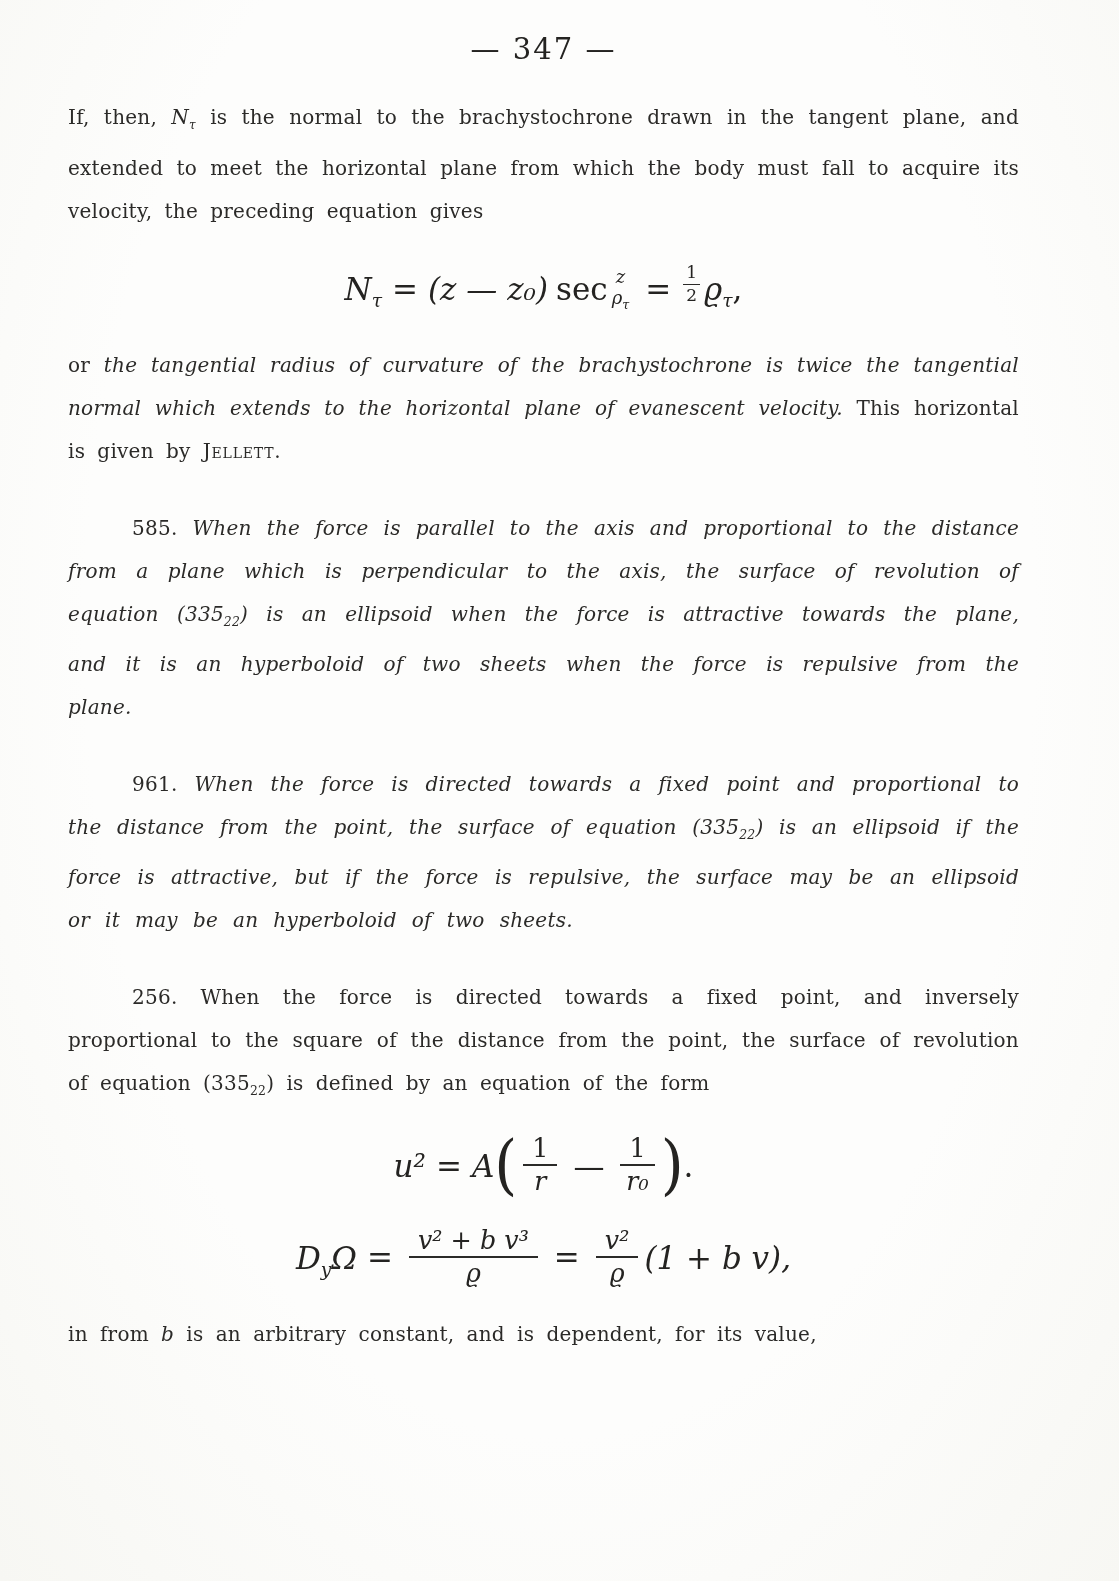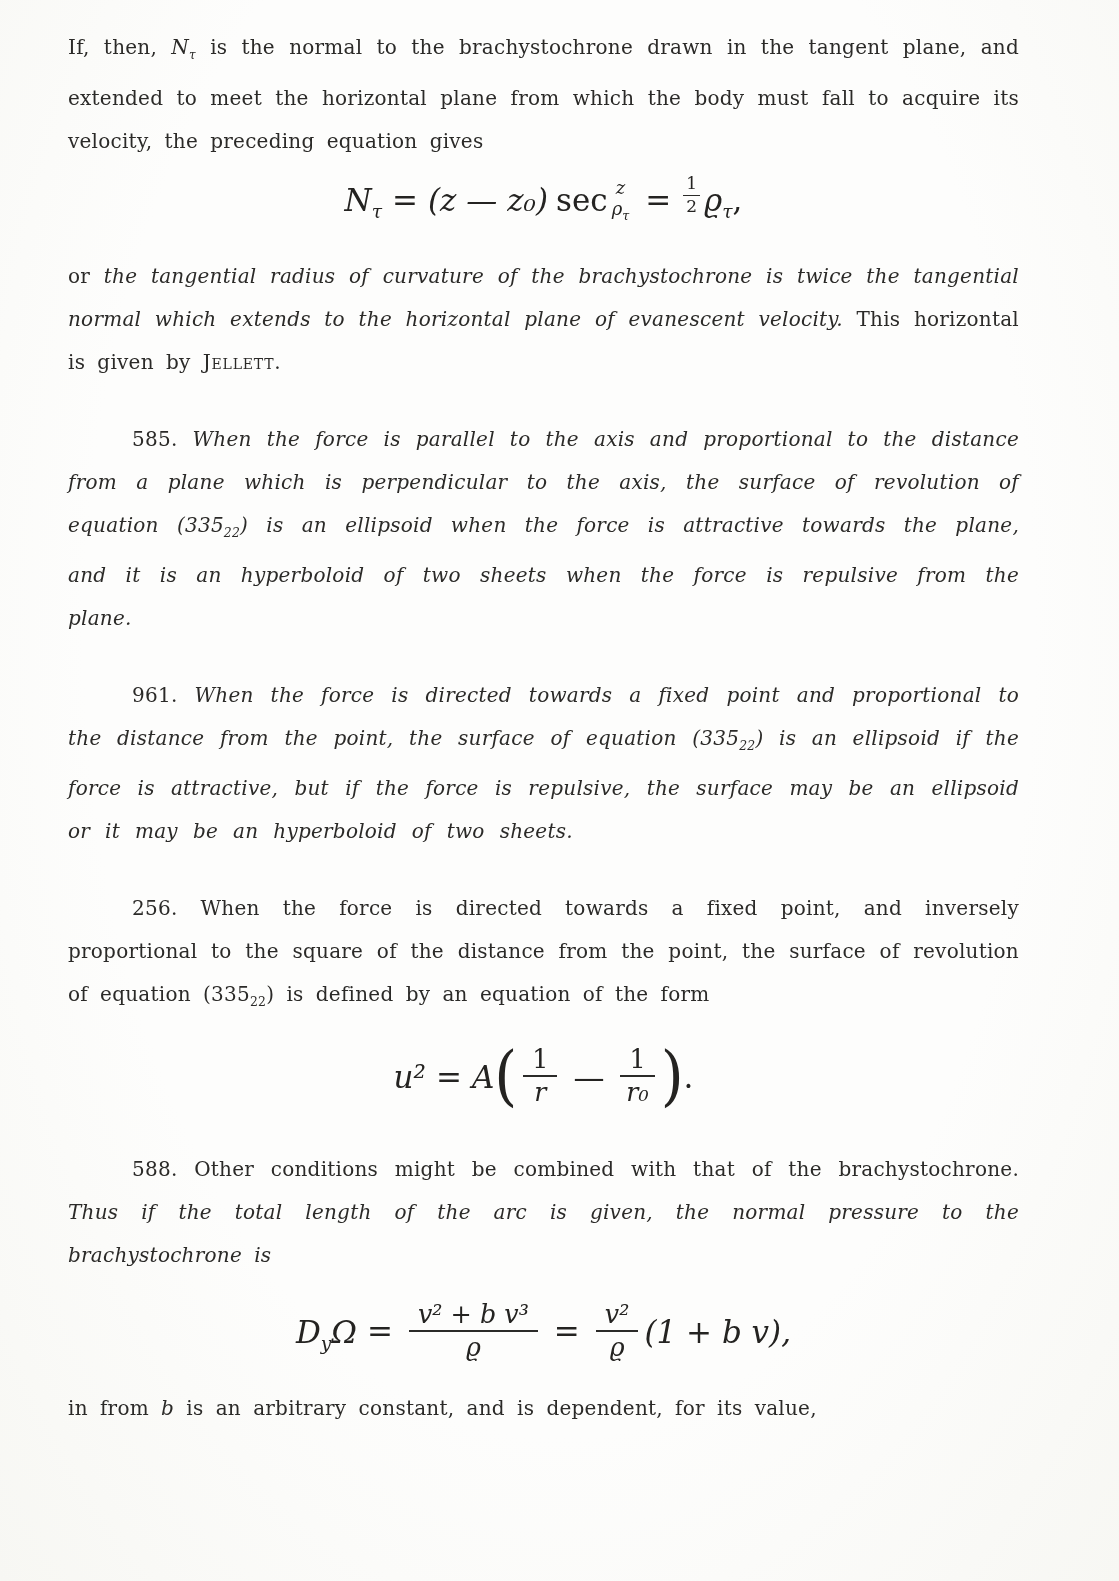--- a/index.html
+++ b/index.html
@@ -47,21 +47,21 @@
   sub.tsub { font-size: 62%; }
   .smallcaps { font-variant: small-caps; letter-spacing: 0.04em; }
 
   
   .equation {
     text-align: center;
     font-size: 31px;
     color: #242321;
     white-space: nowrap;
   }
-  .eq1 { margin: 17px 0 30px 0; }
+  .eq1 { margin: 36px 0 30px 0; }
   .eq2 { margin: 22px 0 18px 0; }
   .eq3 { margin: 26px 0 22px 0; text-align: center; }
   .equation .rel { padding: 0 10px; }
   .equation .fn { font-style: normal; padding-left: 8px; }
   .frac {
     display: inline-flex;
     flex-direction: column;
     align-items: center;
     vertical-align: middle;
     line-height: 1.15;
@@ -100,20 +100,21 @@
     top: -4px;
     font-weight: 300;
   }
   .eqtext { font-style: italic; }
 </style>
 </head>
 <body>
 
 <div class="page">
 
+  <div class="page-number">— 347 —</div>
 
   <p class="body"><span>If, then, </span><span class="mvar">N</span><sub class="msub">τ</sub><span> is the normal to the brachystochrone drawn in the tangent plane, and extended to meet the horizontal plane from which the body must fall to acquire its velocity, the preceding equation gives</span></p>
 
   <div class="equation eq1"><span class="eqtext">N</span><sub class="msub">τ</sub><span class="rel">=</span><span class="eqtext">(z — z₀)</span><span class="fn">sec</span><span class="stack">
         <span class="eqtext">z</span>
         <span><span class="eqtext">ρ</span><sub class="msub">τ</sub></span>
       </span><span class="rel">=</span><span class="frac half">
         <span class="num">1</span>
         <span class="den">2</span>
       </span><span class="eqtext">ϱ</span><sub class="msub">τ</sub><span>,</span></div>
@@ -127,21 +128,20 @@
   <p class="body indent sp587"><span>256.</span><span> When the force is directed towards a fixed point, and inversely proportional to the square of the distance from the point, the surface of revolution of equation (335</span><sub class="tsub">22</sub><span>) is defined by an equation of the form</span></p>
 
   <div class="equation eq2"><span class="eqtext">u²</span><span class="rel">=</span><span class="eqtext">A</span><span class="bigparen">(</span><span class="frac">
         <span class="num">1</span>
         <span class="den eqtext">r</span>
       </span><span class="rel">—</span><span class="frac">
         <span class="num">1</span>
         <span class="den eqtext">r₀</span>
       </span><span class="bigparen">)</span><span>.</span></div>
 
-  <p class="body indent sp588"><span>588.</span><span> Other conditions might be combined with that of the brachystochrone.</span><span class="mvar">  Thus if the total length of the arc is given, the normal pressure to the brachystochrone is</span></p>
 
   <div class="equation eq3"><span class="eqtext">D</span><sub class="msub">y</sub><span class="eqtext">Ω</span><span class="rel">=</span><span class="frac">
         <span class="num eqtext">v² + b v³</span>
         <span class="den eqtext">ϱ</span>
       </span><span class="rel">=</span><span class="frac">
         <span class="num eqtext">v²</span>
         <span class="den eqtext">ϱ</span>
       </span><span class="eqtext">(1 + b v),</span></div>
 
   <p class="body"><span>in from </span><span class="mvar">b</span><span> is an arbitrary constant, and is dependent, for its value,</span></p>

